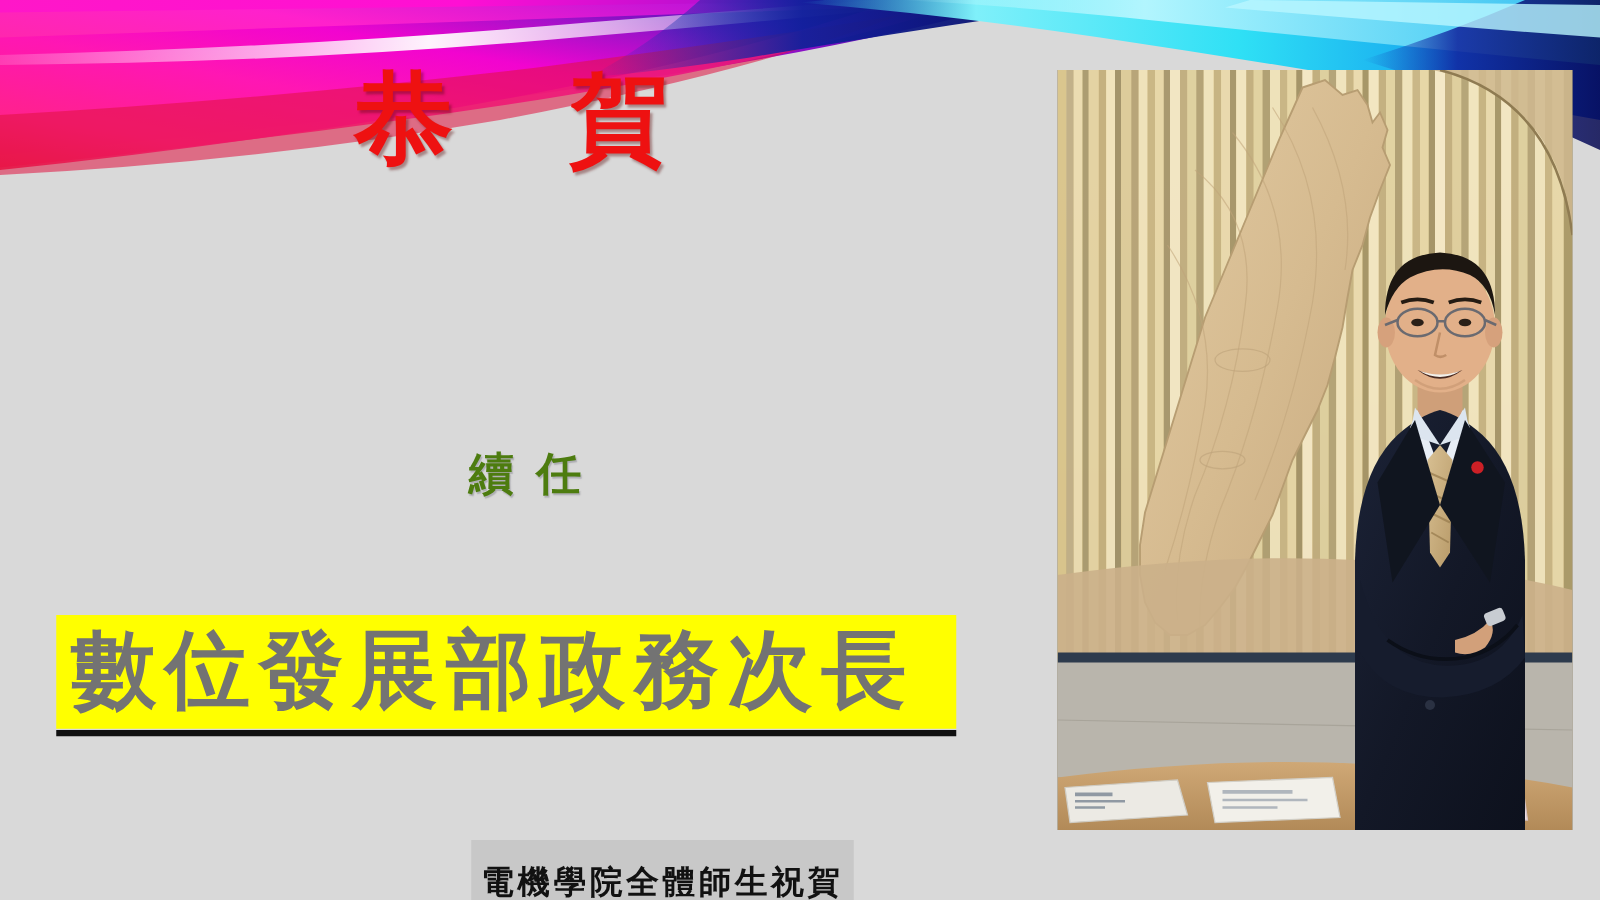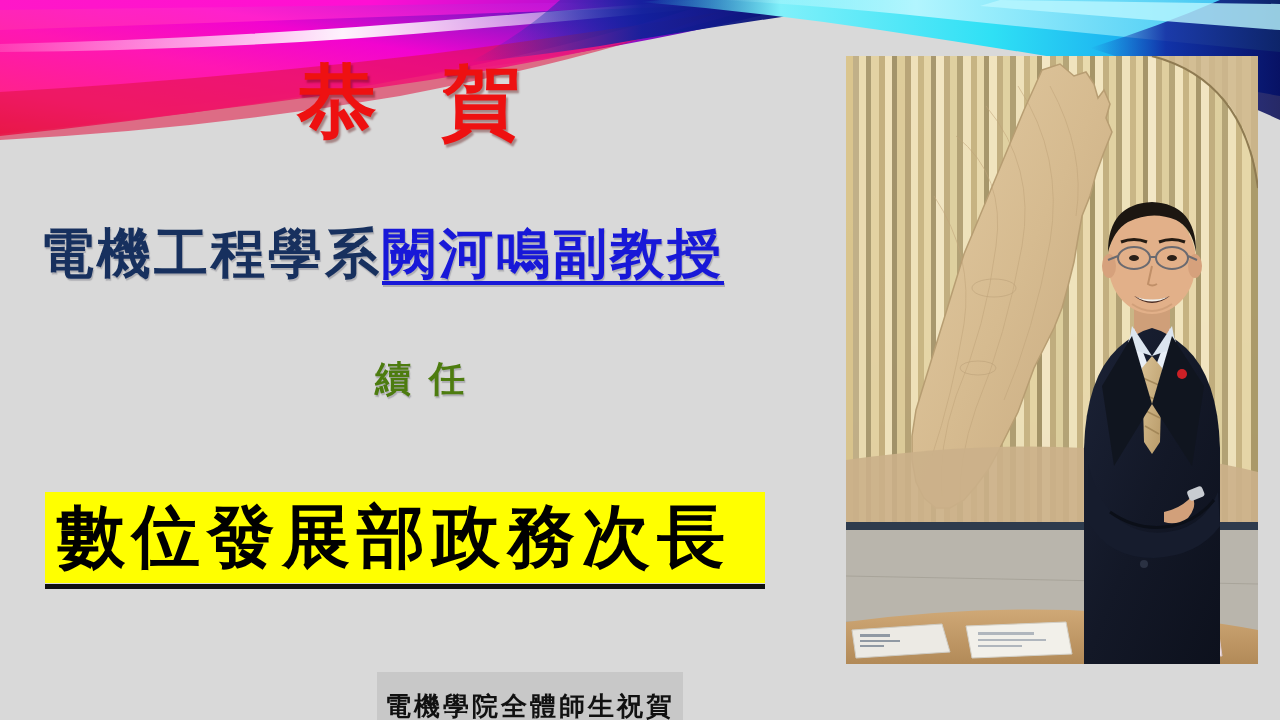--- a/index.html
+++ b/index.html
@@ -32,21 +32,21 @@
   }
   .banner-svg { display: block; width: 1280px; height: 200px; }
 
   
   .title {
     position: absolute;
     left: 0;
     top: 62px;
     width: 840px;
     text-align: center;
-    font-family: Liberation Serif, serif;
+    font-family: Liberation Mono, monospace;
     font-size: 80px;
     font-weight: bold;
     letter-spacing: 22px;
     color: #ee1111;
     text-shadow: 2px 3px 2px rgba(90,10,10,0.40);
     line-height: 1.0;
     white-space: nowrap;
   }
 
   
@@ -93,21 +93,21 @@
 
   
   .highlight-block {
     position: absolute;
     left: 45px;
     top: 492px;
   }
   .highlight-text {
     display: block;
     background: #ffff00;
-    color: #000000;
+    color: #737373;
     font-family: "DejaVu Serif", "Liberation Serif", serif;
     font-size: 68px;
     font-weight: bold;
     letter-spacing: 7px;
     padding: 10px 12px 12px 12px;
     line-height: 1.02;
     white-space: nowrap;
     box-sizing: border-box;
   }
   .highlight-rule {
@@ -218,23 +218,20 @@
 
       <path d="M1280,0 L1280,96 Q1080,60 880,30 Q760,12 640,2 L660,0 Z" fill="url(#gBlue)"></path>
       <path d="M1280,0 L1280,52 Q1090,34 900,14 Q800,4 720,0 Z" fill="url(#gCyanThin)" opacity="0.9"></path>
       <path d="M1220,0 L1280,0 L1280,120 Q1190,78 1090,48 Q1160,26 1220,0 Z" fill="url(#gBlueDark)" opacity="0.85"></path>
       <path d="M1280,4 L1280,30 Q1120,18 980,6 L1000,0 Z" fill="#b9f6ff" opacity="0.8"></path>
     </svg>
   </div>
 
   <div class="title">恭 賀</div>
 
-  <div class="line1">
-    <span class="dept">電機工程學系</span><span class="name">闕河鳴副教授</span>
-  </div>
 
   <div class="line2">續任</div>
 
   <div class="highlight-block">
     <span class="highlight-text">數位發展部政務次長</span>
     <span class="highlight-rule"></span>
   </div>
 
   <div class="footer">
     <span class="footer-text">電機學院全體師生祝賀</span>

